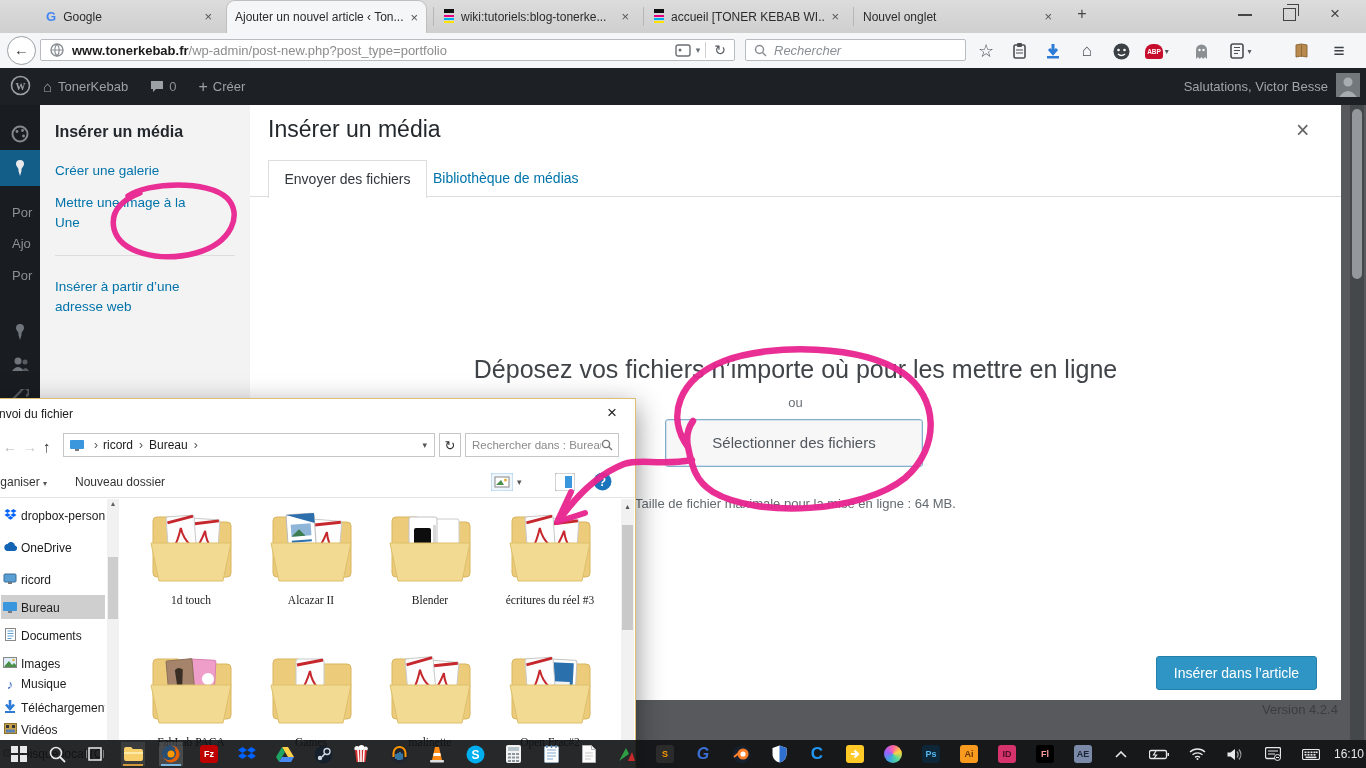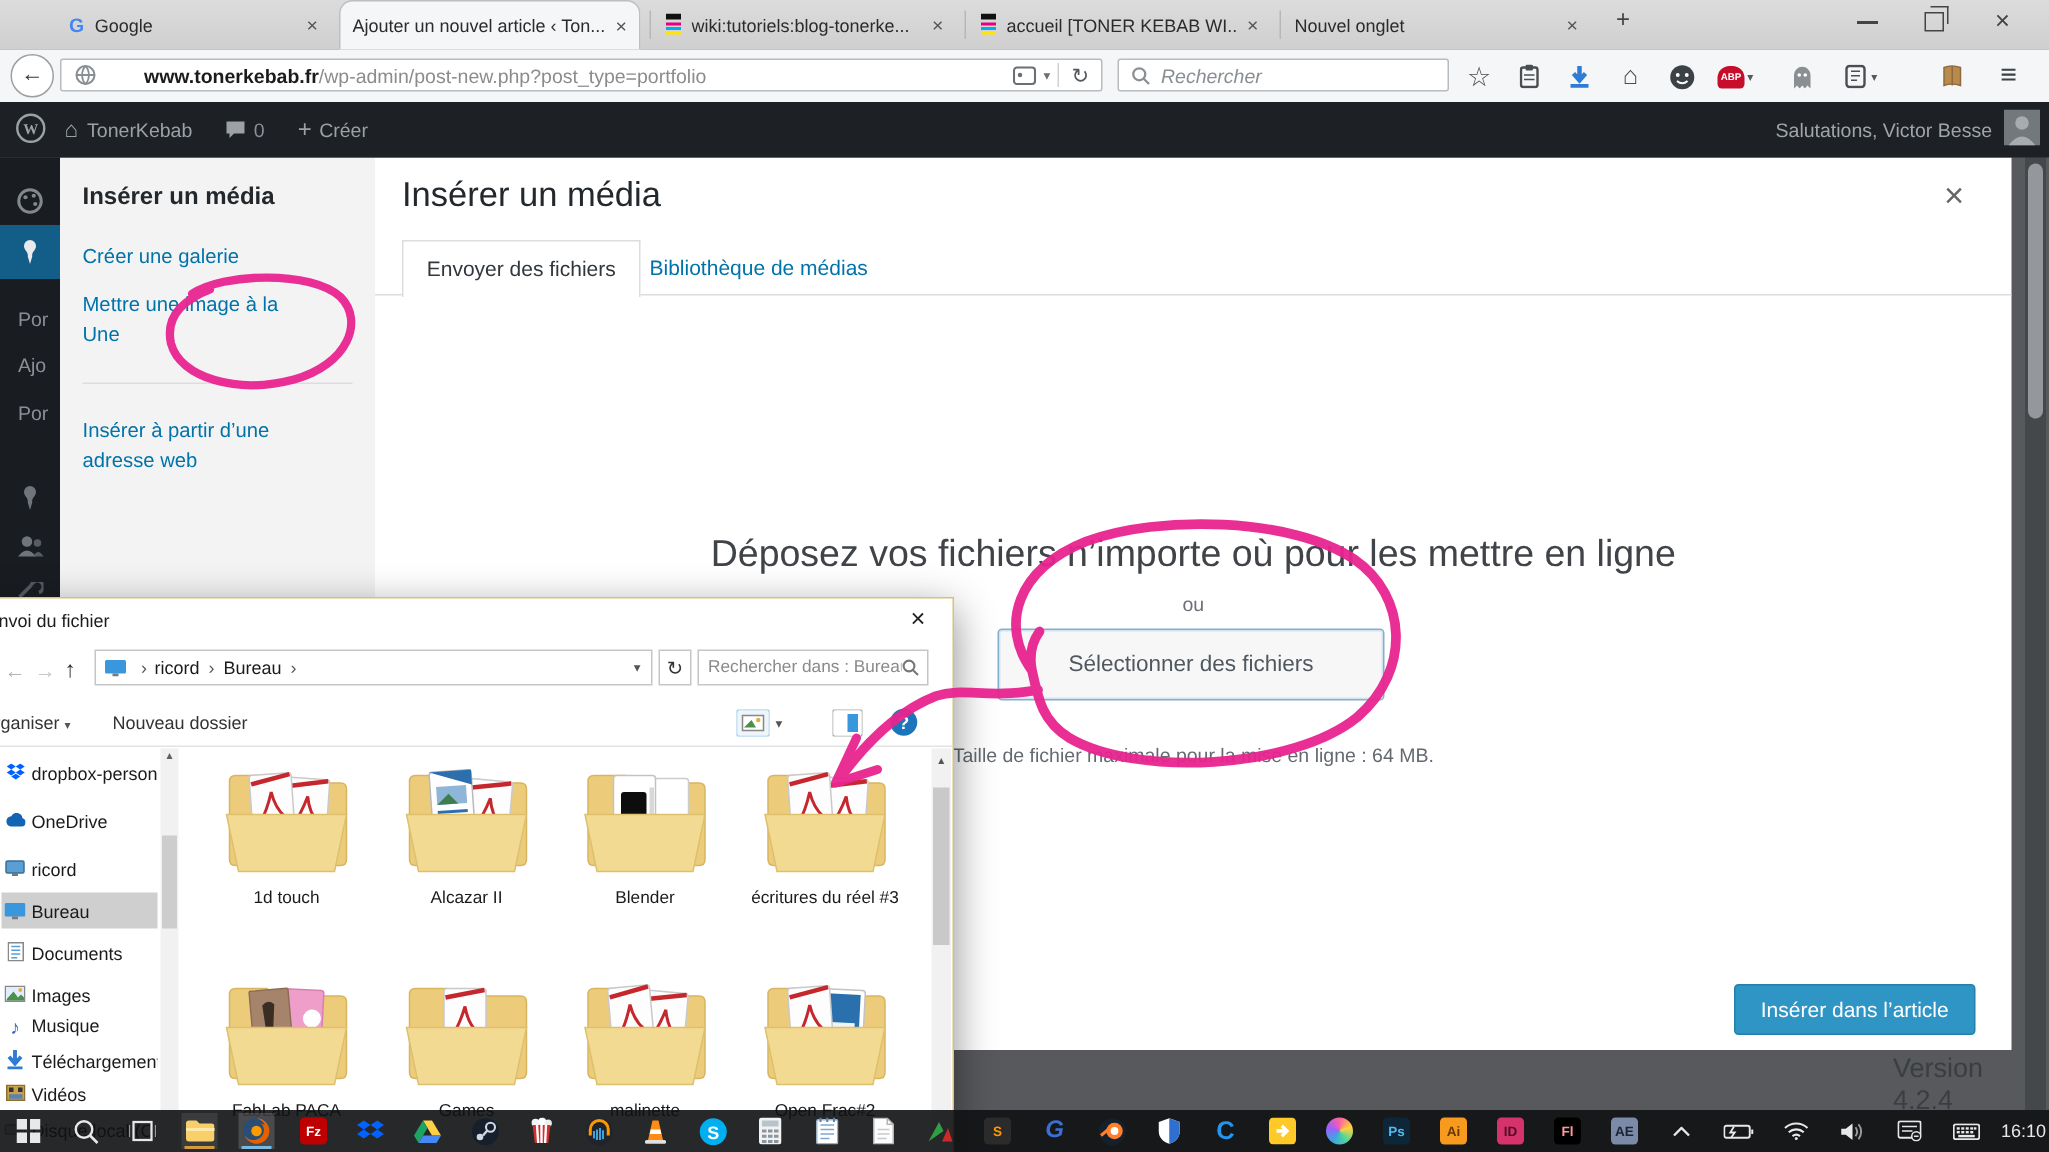--- a/index.html
+++ b/index.html
@@ -38,21 +38,21 @@
   .wplink{color:#0073aa;font-size:13.5px;line-height:20px;cursor:pointer;}
   
   #explorer{position:absolute;left:-14px;top:398px;width:648px;height:390px;
             background:#fff;border:1px solid #dcbf72;z-index:10;
             box-shadow:0 8px 26px rgba(0,0,0,.45);font-size:12px;color:#1b1b1b;}
   .exfield{position:absolute;height:24px;border:1px solid #c6c6c6;background:#fff;
            box-sizing:border-box;display:flex;align-items:center;}
   .sbitem{position:absolute;left:14px;width:104px;height:22px;display:flex;
           align-items:center;font-size:12px;color:#1b1b1b;white-space:nowrap;overflow:hidden;}
   .sbitem .sbicon{width:18px;text-align:center;flex:none;margin-right:2px;}
-  .ftile{position:absolute;width:112px;text-align:center;}
+  .ftile{position:absolute;width:112px;text-align:center;font-family:Liberation Serif, serif;}
   .flabel{font-size:11.5px;line-height:14px;color:#1b1b1b;margin-top:2px;}
   
   #taskbar{position:absolute;left:0;top:740px;width:1366px;height:28px;
            background:rgba(16,17,19,.9);z-index:30;display:flex;align-items:center;}
   .tbk{width:24px;height:24px;margin:0 7px;display:flex;align-items:center;
        justify-content:center;flex:none;position:relative;}
   .badge{display:flex;align-items:center;justify-content:center;
          width:18px;height:18px;border-radius:3px;font-weight:bold;font-size:9px;}
   #anno{position:absolute;left:0;top:0;z-index:20;pointer-events:none;}
   .dim{color:#8b9096;}
@@ -154,21 +154,21 @@
     <div class="abs" style="left:1330px;top:4px;font-size:17px;color:#444;">×</div>
   </div>
 
   <div id="navbar">
     <div class="abs" style="left:7px;top:3px;width:27px;height:27px;border:1px solid #9aa0a6;border-radius:50%;background:#fff;text-align:center;line-height:25px;font-size:15px;color:#333;">←</div>
     <div class="field" style="left:40px;width:695px;">
       <svg width="14" height="14" style="margin:0 8px 0 9px;flex:none">
           <circle cx="7" cy="7" r="6" fill="none" stroke="#8a8f94" stroke-width="1.4"></circle>
           <path d="M1 7 H13 M7 1 C4 4 4 10 7 13 C10 10 10 4 7 1" fill="none" stroke="#8a8f94" stroke-width="1.2"></path>
         </svg>
-      <span style="color:#1b1b1b;font-weight:bold;margin-left:24px;">www.tonerkebab.fr</span>
+      <span style="color:#1b1b1b;font-weight:bold;">www.tonerkebab.fr</span>
         <span style="color:#8c8c8c;">/wp-admin/post-new.php?post_type=portfolio</span>
       <span style="margin-left:auto;display:flex;align-items:center;">
         <svg width="16" height="13">
             <rect x="1" y="1" width="14" height="11" rx="2" fill="none" stroke="#6a6f74" stroke-width="1.4"></rect>
             <circle cx="5" cy="6" r="1.5" fill="#6a6f74"></circle>
           </svg>
         <span style="font-size:9px;color:#6a6f74;margin:0 5px;">▾</span>
         <span style="width:1px;height:16px;background:#d0d0d0;"></span>
         <span style="font-size:14px;color:#55595e;margin:0 8px;">↻</span>
       </span>
@@ -251,21 +251,21 @@
       </span>
     <span style="margin-left:auto;margin-right:8px;color:#a0a5aa;">Salutations, Victor Besse</span>
     <span style="margin-right:6px;"><svg width="24" height="24">
           <rect width="24" height="24" fill="#73787d"></rect>
           <circle cx="12" cy="9" r="4.5" fill="#a7acb1"></circle>
           <path d="M3 24 q9 -12 18 0 Z" fill="#a7acb1"></path>
         </svg></span>
   </div>
 
   <div id="pagebg"></div>
-  <div class="abs" style="left:1262px;top:702px;z-index:2;font-size:18px;color:#3b3e41;">Version 4.2.4</div>
+  <div class="abs" style="left:1262px;top:702px;z-index:2;font-size:13px;color:#3b3e41;">Version 4.2.4</div>
   <div class="abs" style="left:1350px;top:105px;width:14px;height:635px;background:#45484b;z-index:2;">
       <div style="position:absolute;left:2px;top:4px;width:10px;height:170px;background:#94989c;border-radius:5px;"></div>
     </div>
 
   <div id="wpside">
     <div class="abs" style="left:11px;top:20px;"><svg width="18" height="18">
           <circle cx="9" cy="9" r="7.5" fill="none" stroke="#83888d" stroke-width="2"></circle>
           <circle cx="6" cy="6.5" r="1.4" fill="#83888d"></circle>
           <circle cx="11.5" cy="5.5" r="1.4" fill="#83888d"></circle>
           <circle cx="12.5" cy="11" r="1.4" fill="#83888d"></circle>

